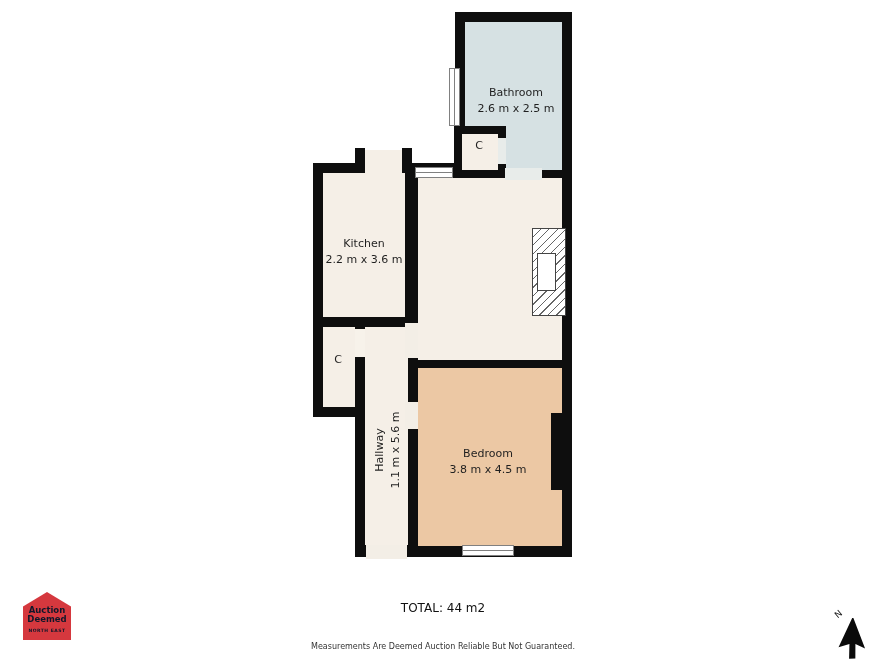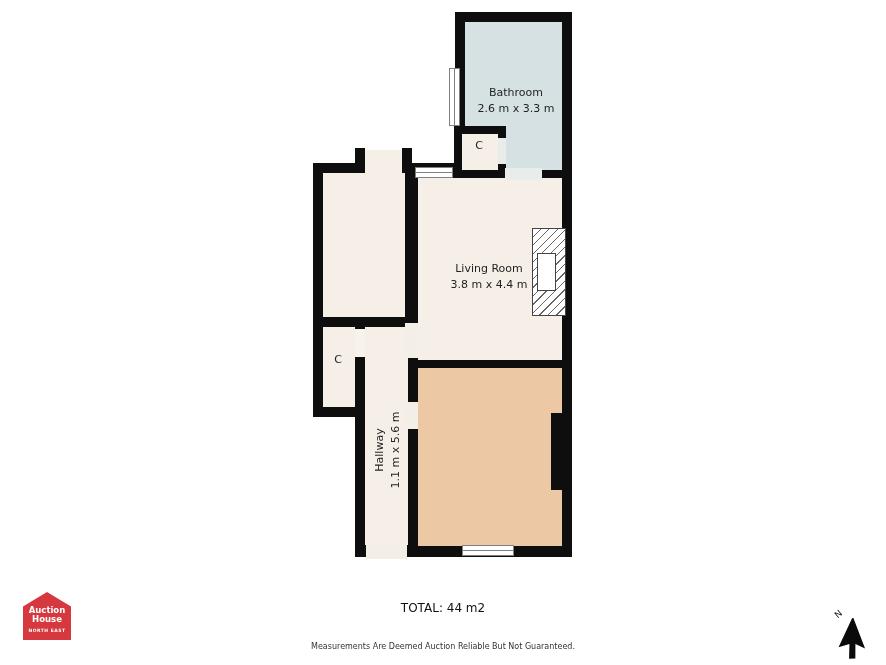--- a/index.html
+++ b/index.html
@@ -38,21 +38,21 @@
     font-size:12px;color:#111;white-space:nowrap;
   }
   .disclaimer{
     position:absolute;left:443px;top:646px;transform:translate(-50%,-50%);
     font-size:8px;color:#333;white-space:nowrap;
   }
   .logo{
     position:absolute;left:23px;top:592px;width:48px;height:48px;
     background:var(--logo-red);
     clip-path:polygon(50% 0,100% 30%,100% 100%,0 100%,0 30%);
-    color:#ffffff;text-align:center;
+    color:#0f172a;text-align:center;
   }
   .logo-main{margin-top:14px;font-size:8.5px;font-weight:bold;line-height:9px;}
   .logo-region{margin-top:4px;font-size:4.5px;letter-spacing:0.5px;font-weight:bold;}
   .compass{position:absolute;left:830px;top:606px;width:48px;height:58px;}
   .compass-n{
     position:absolute;left:5px;top:3px;font-size:9px;color:#111;
     transform:rotate(-40deg);
   }
   .compass-arrow{position:absolute;left:8px;top:12px;}
 </style>
@@ -99,40 +99,44 @@
       <div class="wl-h"></div>
     </div>
 
   <div class="fireplace">
     <div class="fireplace-inner"></div>
   </div>
   <div class="wall" style="left:551px;top:413px;width:12px;height:77px;"></div>
 
   <div class="room-label" style="left:516px;top:101px;">
     <span style="display:block;">Bathroom</span>
-    <span style="display:block;">2.6 m x 3.3 m</span>
+    <span style="display:block;">2.6 m x 2.5 m</span>
   </div>
-  <div class="room-label" style="left:489px;top:277px;">
-    <span style="display:block;">Living Room</span>
-    <span style="display:block;">3.8 m x 4.4 m</span>
+  <div class="room-label" style="left:364px;top:252px;">
+    <span style="display:block;">Kitchen</span>
+    <span style="display:block;">2.2 m x 3.6 m</span>
+  </div>
+  <div class="room-label" style="left:488px;top:462px;">
+    <span style="display:block;">Bedroom</span>
+    <span style="display:block;">3.8 m x 4.5 m</span>
   </div>
   <div class="room-label vert" style="left:388px;top:450px;">
     <span style="display:block;">Hallway</span>
     <span style="display:block;">1.1 m x 5.6 m</span>
   </div>
   <div class="c-label" style="left:479px;top:145px;">C</div>
   <div class="c-label" style="left:338px;top:359px;">C</div>
 
   <div class="total-label">TOTAL: 44 m2</div>
   <div class="disclaimer">Measurements Are Deemed Auction Reliable But Not Guaranteed.</div>
 
   <div class="logo">
     <div class="logo-main">
       <div>Auction</div>
-      <div>House</div>
+      <div>Deemed</div>
     </div>
     <div class="logo-region">NORTH EAST</div>
   </div>
 
   <div class="compass">
     <div class="compass-n">N</div>
     <svg class="compass-arrow" width="34" height="44" viewBox="0 0 20 26">
       <polygon points="3,1 3,21 8,16.5 11.5,24.5 14.8,22.8 11.2,15 17.5,15" fill="#0a0a0a" transform="rotate(25 10 13)"></polygon>
     </svg>
   </div>

